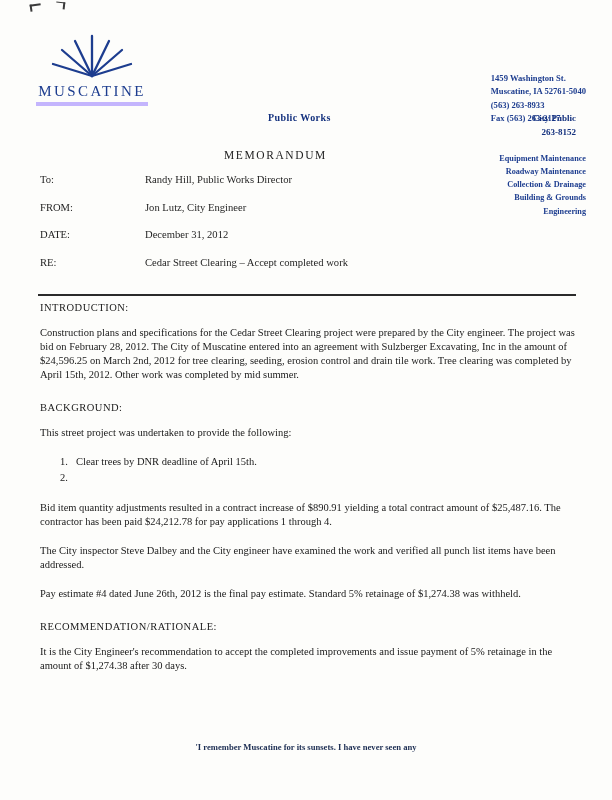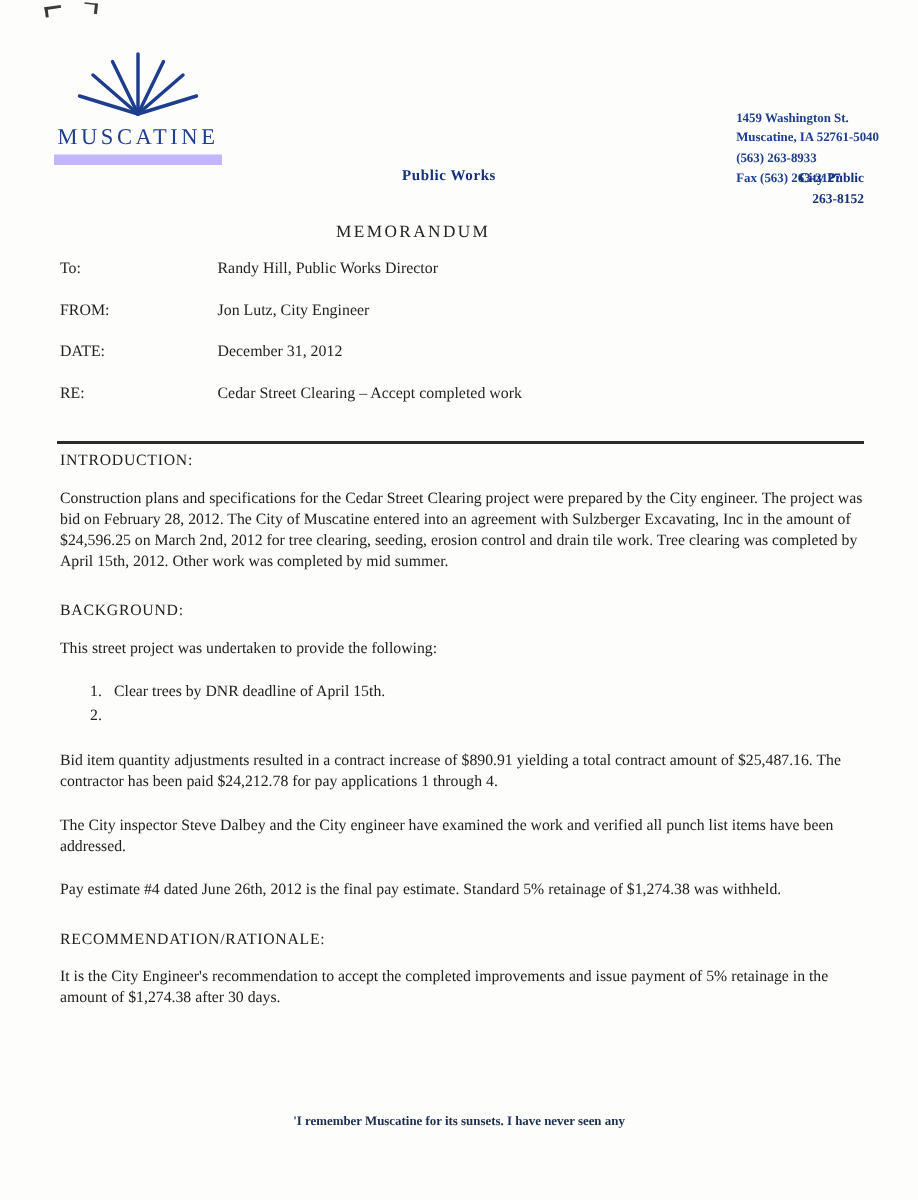--- a/index.html
+++ b/index.html
@@ -12,21 +12,21 @@
     overflow:hidden;
     box-shadow:0 0 4px rgba(0,0,0,.25);
   }
   
   .artifact{position:absolute;background:transparent;}
   .artifact .m1{position:absolute;left:30px;top:4px;width:9px;height:5px;border-left:2px solid #3a3a3a;border-top:2px solid #3a3a3a;transform:rotate(-8deg);}
   .artifact .m2{position:absolute;left:56px;top:2px;width:7px;height:6px;border-right:2px solid #3a3a3a;border-top:1.5px solid #3a3a3a;transform:rotate(6deg);}
 
   
   .logo{position:absolute;left:36px;top:34px;width:112px;text-align:center;color:#1d3d8f;}
-  .logo-word{display:block;font-size:15px;letter-spacing:2.4px;padding-bottom:2px;border-bottom:7px solid #c4b5fd;margin-top:1px;}
+  .logo-word{display:block;font-size:15px;letter-spacing:2.4px;padding-bottom:2px;border-bottom:4px solid #c4b5fd;margin-top:1px;}
   .addr{position:absolute;right:26px;top:52px;text-align:left;color:#1d3d8f;font-weight:bold;font-size:8.6px;line-height:1.55;margin-top:20px;}
   .dept{position:absolute;left:268px;top:112px;color:#14317e;font-weight:bold;font-size:10px;letter-spacing:.4px;}
   .transit{position:absolute;right:36px;top:111px;text-align:right;color:#14317e;font-weight:bold;font-size:9px;line-height:1.6;}
   .services{position:absolute;right:26px;top:152px;text-align:right;color:#1d3d8f;font-weight:bold;font-size:8.2px;line-height:1.6;}
 
   
   .memo-title{position:absolute;left:224px;top:149px;font-size:11.5px;letter-spacing:1.6px;color:#222;}
   .fields{position:absolute;left:40px;top:174px;width:520px;font-size:10.6px;}
   .field-row{display:flex;margin-bottom:16.5px;}
   .field-label{width:105px;flex:0 0 105px;}
@@ -82,20 +82,27 @@
     <div>Fax (563) 263-2127</div>
   </div>
 
   <div class="dept">Public Works</div>
 
   <div class="transit">
     <div>City Public</div>
     <div>263-8152</div>
   </div>
 
+  <div class="services">
+    <div>Equipment Maintenance</div>
+    <div>Roadway Maintenance</div>
+    <div>Collection &amp; Drainage</div>
+    <div>Building &amp; Grounds</div>
+    <div>Engineering</div>
+  </div>
 
   <div class="memo-title">MEMORANDUM</div>
 
   <div class="fields">
     <div class="field-row">
       <span class="field-label">To:</span>
       <span class="field-value">Randy Hill, Public Works Director</span>
     </div>
     <div class="field-row">
       <span class="field-label">FROM:</span>

